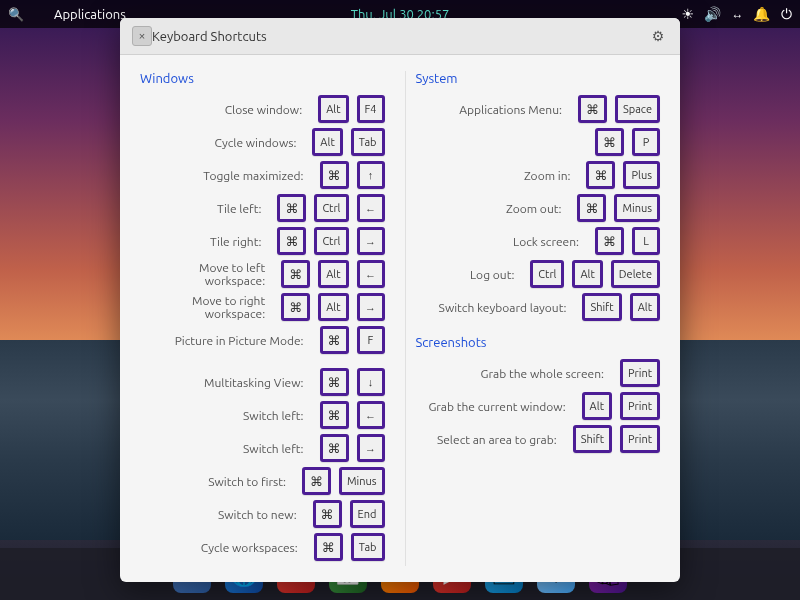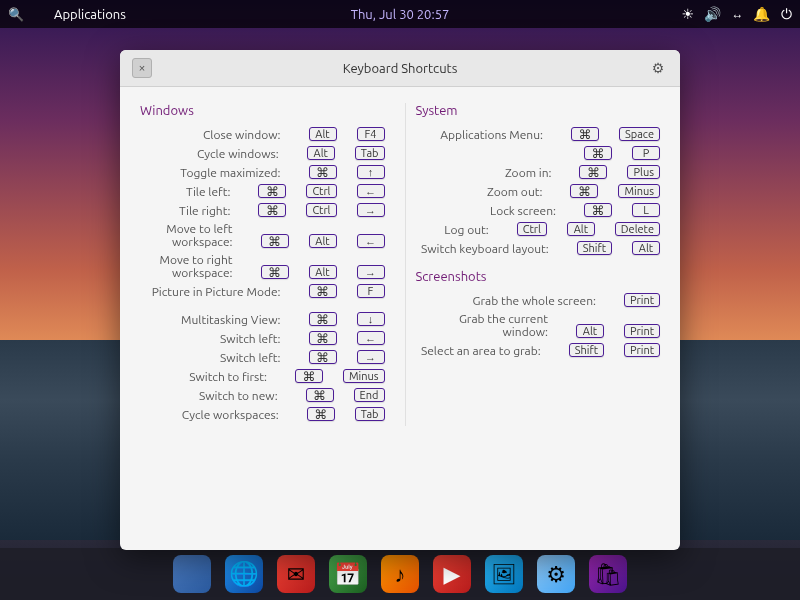--- a/index.html
+++ b/index.html
@@ -77,21 +77,21 @@
     }
 
     .panel-left .app-label {
       font-size: 13px;
       color: white;
       margin-left: 24px;
     }
 
     .panel-center {
       font-size: 13px;
-      color: #c4b5fd;
+      color: #5eead4;
       position: absolute;
       left: 50%;
       transform: translateX(-50%);
     }
 
     .panel-right {
       display: flex;
       align-items: center;
       gap: 10px;
       font-size: 13px;
@@ -224,21 +224,20 @@
       align-items: center;
       justify-content: center;
       font-size: 11px;
       color: #555;
     }
 
     .dialog-title {
       font-size: 13px;
       color: #333;
       font-weight: normal;
-      text-align: center;
       flex: 1;
     }
 
     .dialog-gear-btn {
       width: 20px;
       height: 20px;
       background: none;
       border: none;
       cursor: pointer;
       display: flex;
@@ -260,50 +259,50 @@
     }
 
     .dialog-right {
       flex: 1;
       padding-left: 10px;
       border-left: 1px solid #e0e0e0;
     }
 
     .section-title {
       font-size: 13px;
-      color: #701a75;
+      color: #1d4ed8;
       font-weight: normal;
       margin-bottom: 10px;
     }
 
     .shortcut-row {
       display: flex;
-      align-items: flex-end;
+      align-items: center;
       margin-bottom: 5px;
       justify-content: flex-end;
-      gap: 20px;
+      gap: 8px;
     }
 
     .shortcut-label {
       color: #555;
       font-size: 12px;
       text-align: right;
       flex: 1;
       padding-right: 8px;
     }
 
     .key-badge {
       display: inline-flex;
       align-items: center;
       justify-content: center;
       min-width: 28px;
-      height: 14px;
+      height: 28px;
       padding: 0 5px;
       background: #f0f0f0;
-      border: 1px solid #4c1d95;
+      border: 3px solid #4c1d95;
       border-radius: 3px;
       font-size: 11px;
       color: #333;
       box-shadow: 0 1px 1px rgba(0,0,0,0.1);
       white-space: nowrap;
     }
 
     .key-badge.super-key {
       font-size: 13px;
     }

